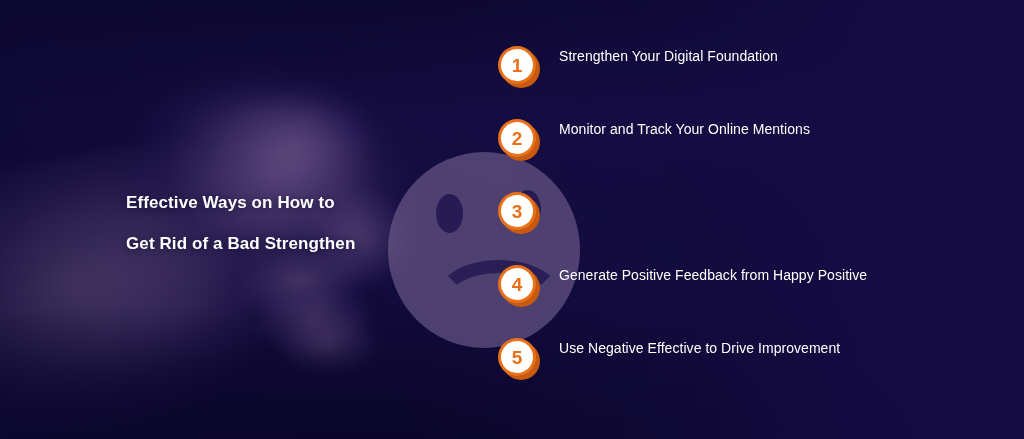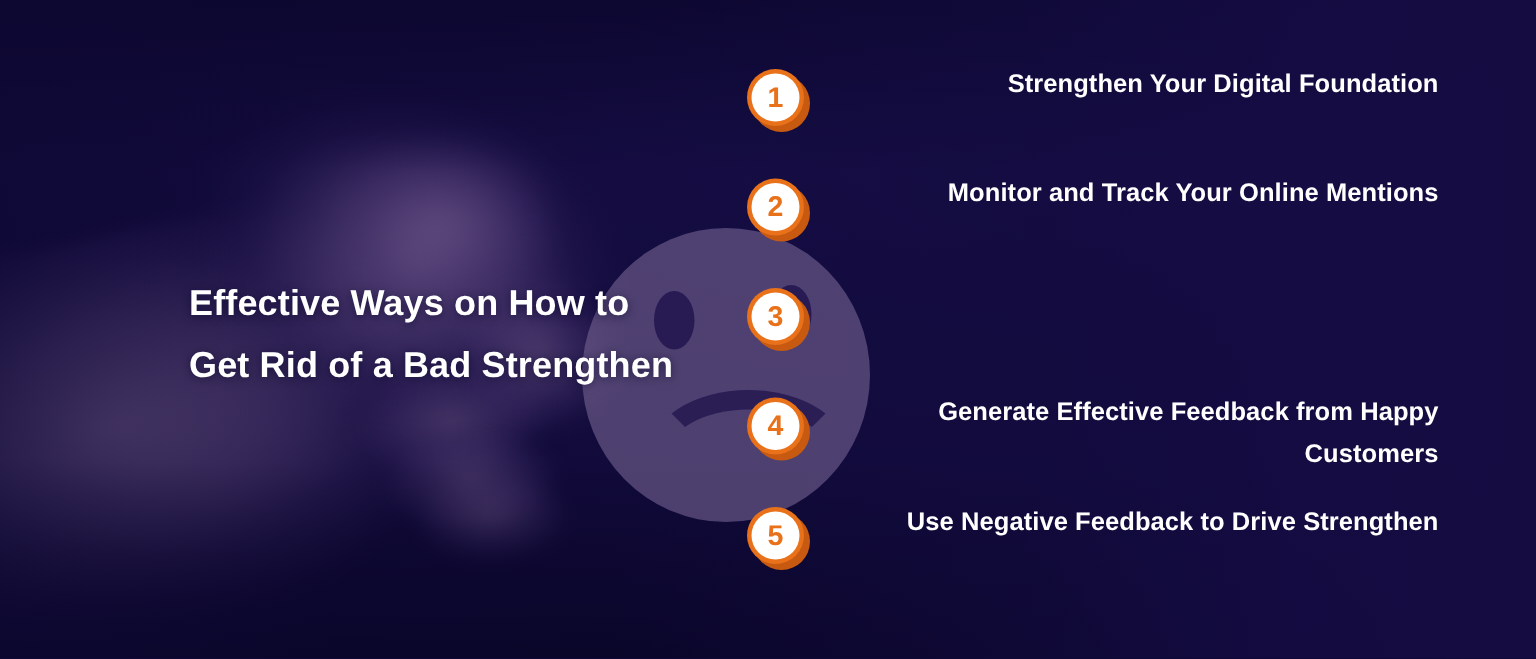--- a/index.html
+++ b/index.html
@@ -133,21 +133,21 @@
     transform: rotate(180deg);
   }
 
   
   .headline {
     position: absolute;
     left: 126px;
     top: 182px;
     width: 360px;
     color: #ffffff;
-    font-size: 24px;
+    font-size: 17px;
     font-weight: bold;
     line-height: 41px;
     letter-spacing: 0.1px;
     text-shadow: 0 1px 6px rgba(10,6,40,0.55);
   }
   .headline .ln { display: block; white-space: nowrap; }
 
   
   .list {
     position: absolute;
@@ -199,25 +199,24 @@
     font-size: 19px;
     font-weight: bold;
     line-height: 1;
   }
   .item-text {
     position: absolute;
     left: 61px;
     top: 0;
     width: 400px;
     color: #ffffff;
-    font-size: 17px;
-    font-weight: bold;
+    font-size: 14px;
+    font-weight: normal;
     line-height: 28px;
     letter-spacing: 0.05px;
-    text-align: right;
   }
 </style>
 </head>
 <body>
 
 <div id="canvas">
 
   <div class="bg-base"></div>
 
   <div class="hand-arm"></div>
@@ -268,26 +267,26 @@
         <div class="badge-face">3</div>
       </div>
     </div>
 
     <div class="list-item">
       <div class="badge">
         <div class="badge-shadow"></div>
         <div class="badge-ring"></div>
         <div class="badge-face">4</div>
       </div>
-      <div class="item-text">Generate Effective Feedback from Happy Customers</div>
+      <div class="item-text">Generate Positive Feedback from Happy Positive</div>
     </div>
 
     <div class="list-item">
       <div class="badge">
         <div class="badge-shadow"></div>
         <div class="badge-ring"></div>
         <div class="badge-face">5</div>
       </div>
-      <div class="item-text">Use Negative Feedback to Drive Strengthen</div>
+      <div class="item-text">Use Negative Effective to Drive Improvement</div>
     </div>
 
   </div>
 </div>
 
 </body></html>

